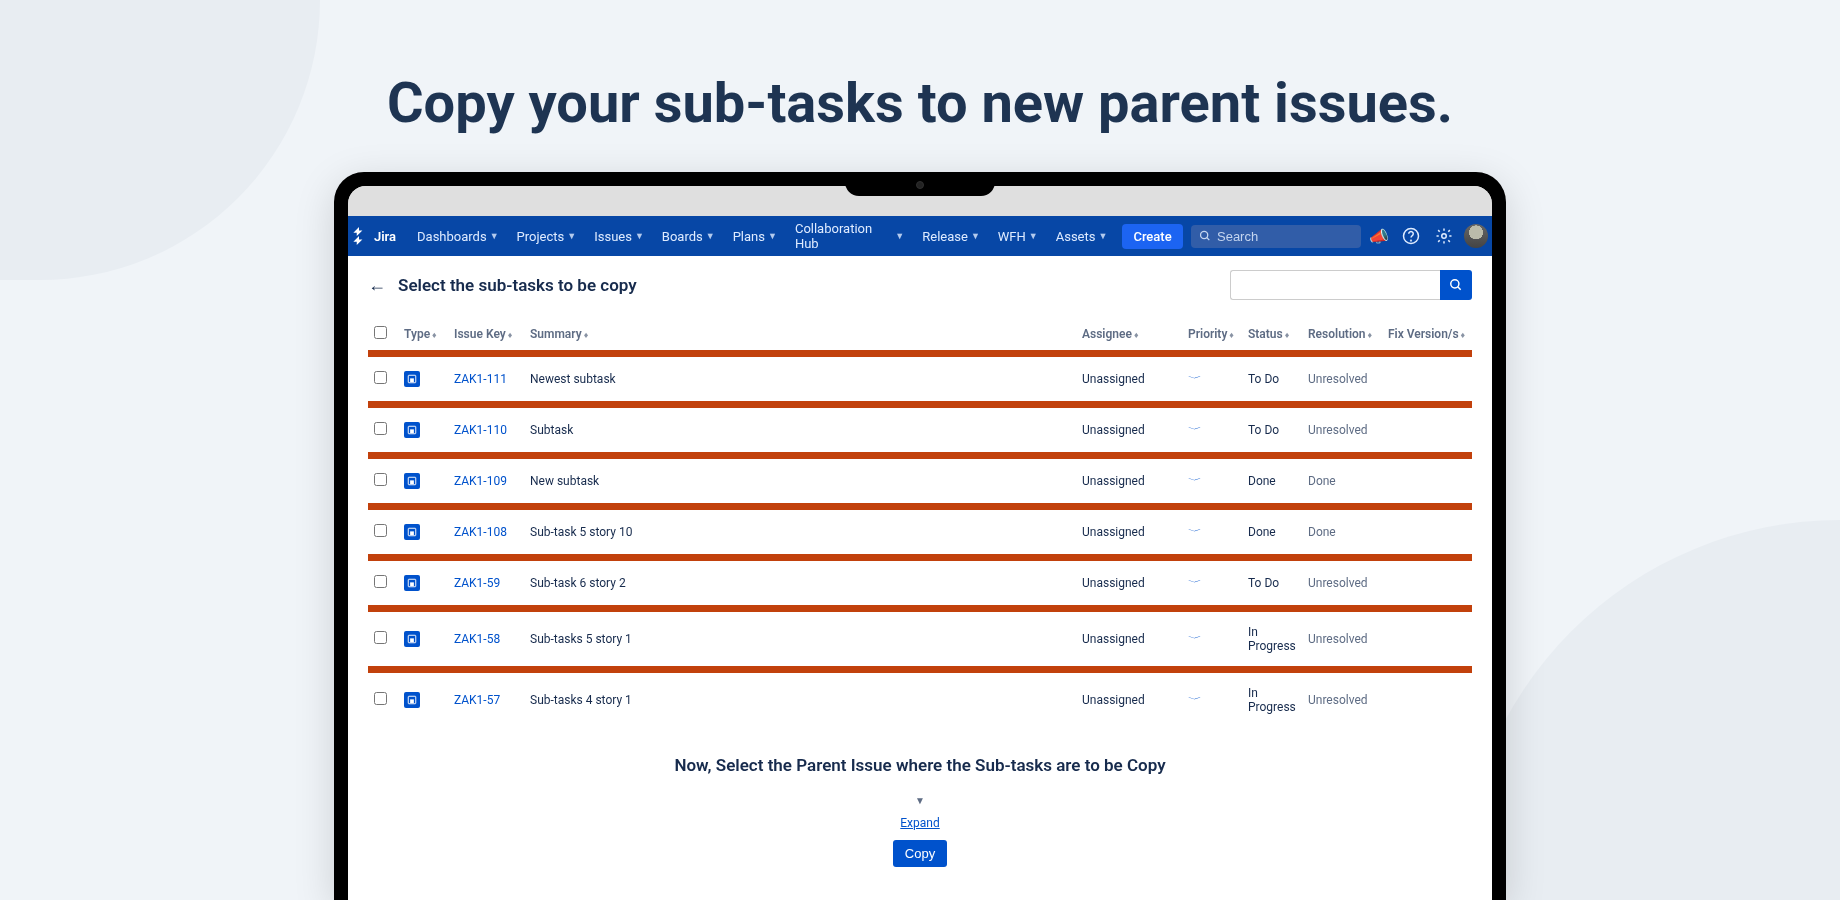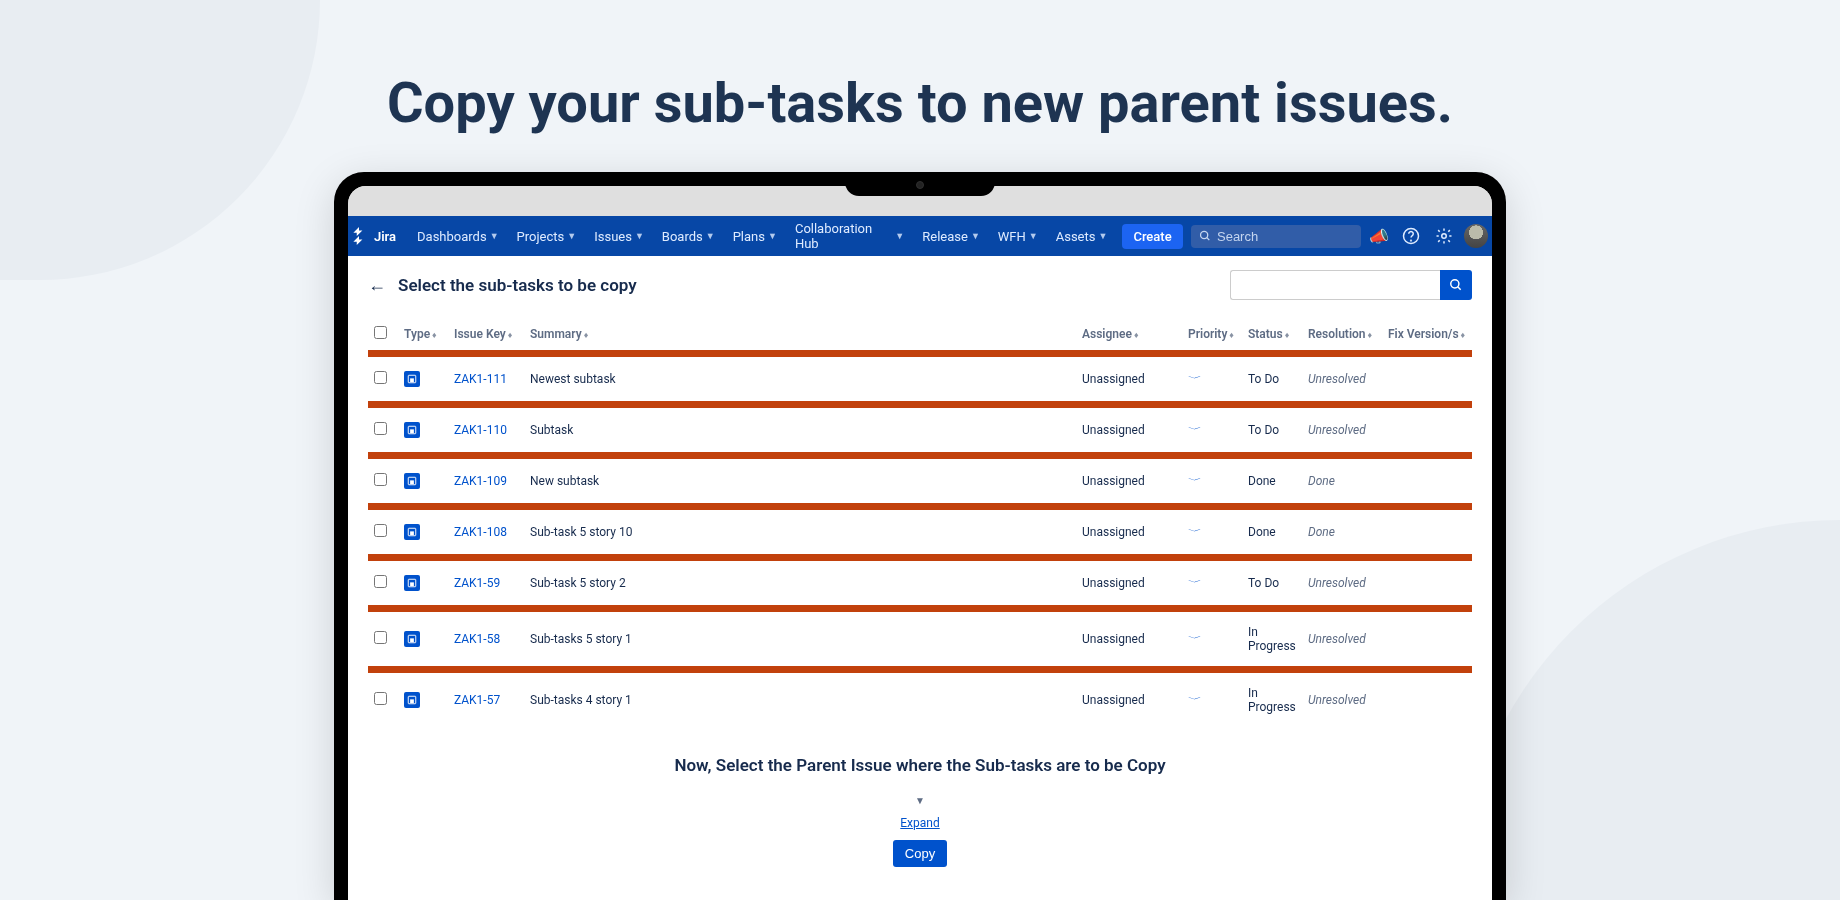--- a/index.html
+++ b/index.html
@@ -35,21 +35,21 @@
 table{width:100%;border-collapse:collapse;font-size:12px;}
 thead th{text-align:left;color:#5e6c84;font-weight:600;padding:8px 6px;white-space:nowrap;}
 .sort-icon{color:#8993a4;font-size:9px;margin-left:2px;}
 tbody tr{border-top:7px solid #c2410c;}
 tbody td{padding:13px 6px;color:#172b4d;vertical-align:middle;}
 .chk{width:13px;height:13px;cursor:pointer;}
 .type-icon{width:16px;height:16px;background:#0052cc;border-radius:2px;display:flex;align-items:center;justify-content:center;}
 .type-icon svg{width:10px;height:10px;}
 .issue-key{color:#0052cc;cursor:pointer;}
 .prio{color:#0052cc;font-size:14px;display:inline-block;transform:scaleY(.6);}
-.resolution{font-style:italic;color:#5e6c84;}
+.resolution{color:#5e6c84;}
 .col-narrow{width:30px;}
 .col-type{width:50px;}
 .col-key{width:76px;}
 .col-assign{width:106px;}
 .col-prio{width:60px;}
 .col-status{width:60px;}
 .col-resolution{width:80px;}
 .col-fix{width:90px;}
 .footer-row{display:flex;align-items:center;margin-top:28px;gap:10px;flex-direction:column;}
 .footer-title{font-size:17px;font-weight:600;color:#172b4d;}
@@ -249,21 +249,21 @@
                 <td class="col-narrow"><input type="checkbox" class="chk" style=""></td>
                 <td class="col-type">
                   <span class="type-icon">
                     <svg viewBox="0 0 16 16">
                       <rect x="2" y="2" width="12" height="12" rx="1" fill="none" stroke="#fff" stroke-width="1.5"></rect>
                       <rect x="5" y="7" width="6" height="6" fill="#fff"></rect>
                     </svg>
                   </span>
                 </td>
                 <td class="col-key"><span class="issue-key">ZAK1-59</span></td>
-                <td><span>Sub-task 5 story 2</span></td>
+                <td><span>Sub-task 6 story 2</span></td>
                 <td class="col-assign"><span>Unassigned</span></td>
                 <td class="col-prio"><span class="prio">﹀</span></td>
                 <td class="col-status"><span>To Do</span></td>
                 <td class="col-resolution"><span class="resolution">Unresolved</span></td>
                 <td class="col-fix"></td>
               </tr>
               <tr>
                 <td class="col-narrow"><input type="checkbox" class="chk" style=""></td>
                 <td class="col-type">
                   <span class="type-icon">

